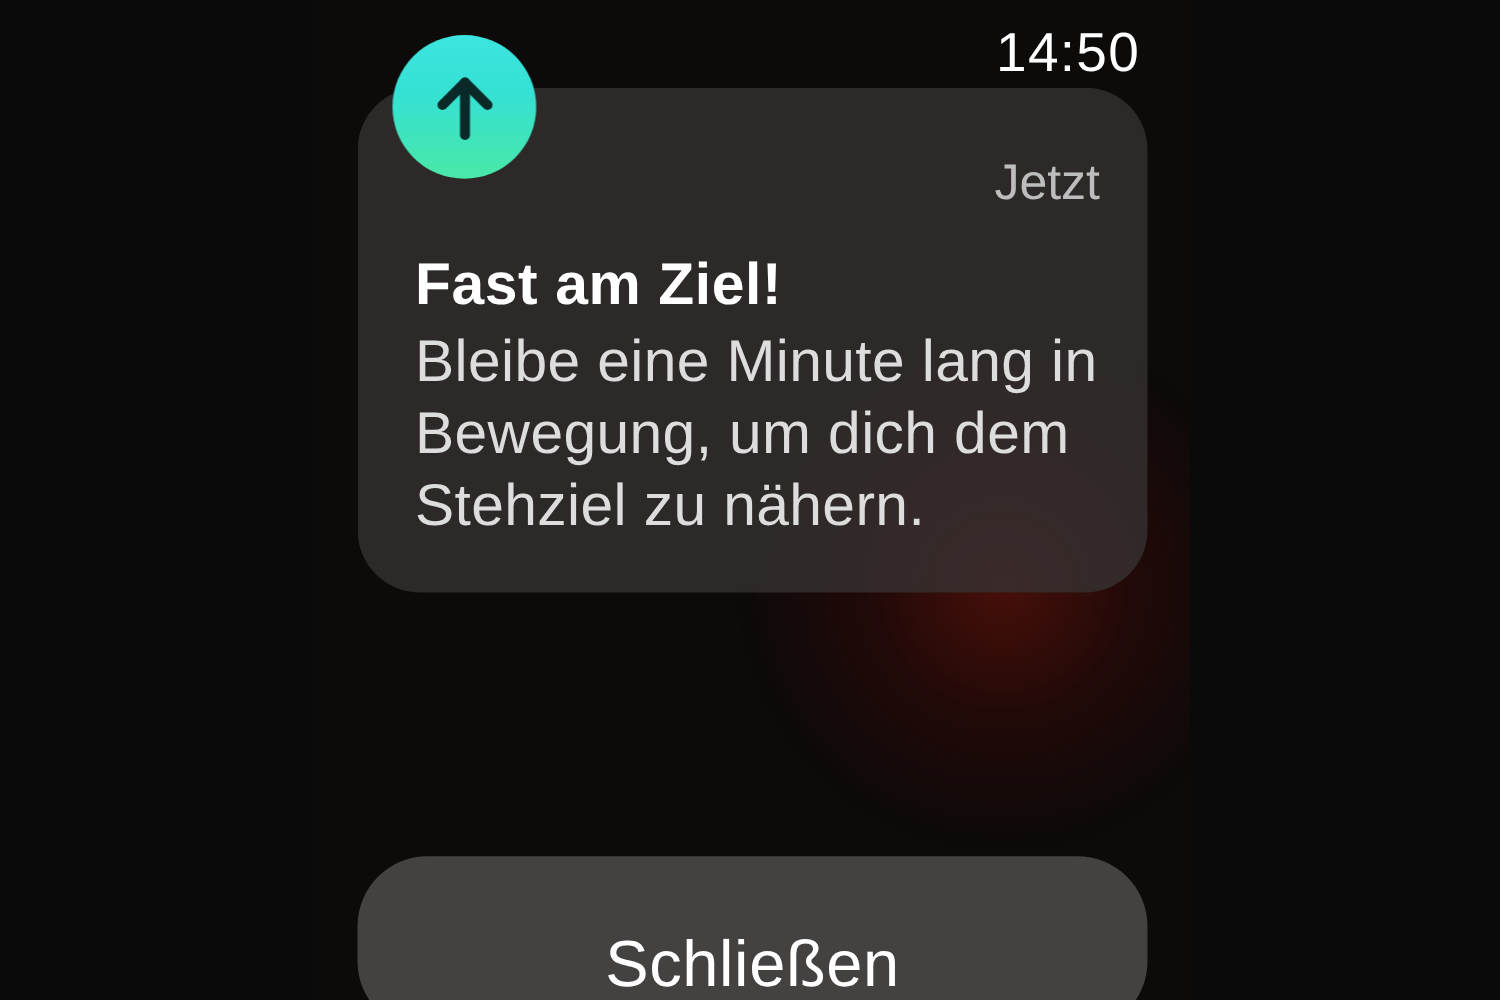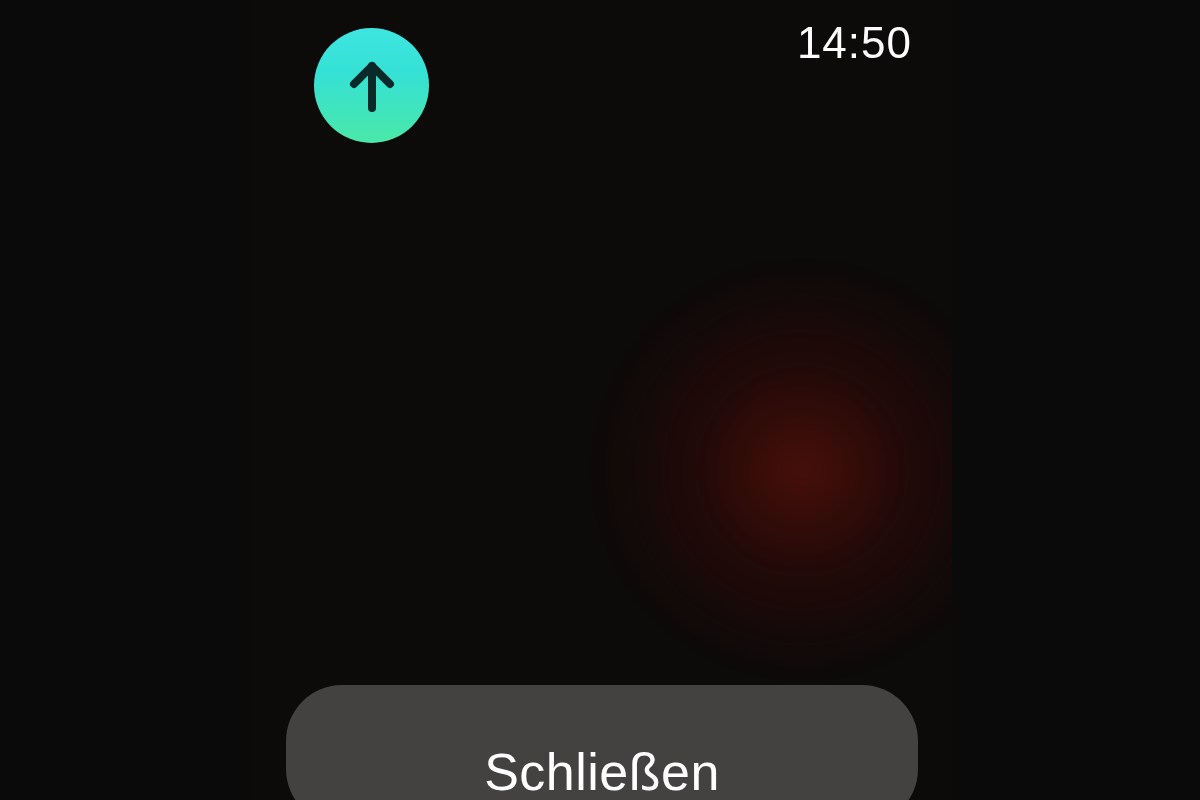--- a/index.html
+++ b/index.html
@@ -134,17 +134,22 @@
 
   <div class="status-bar">14:50</div>
 
   <div class="app-icon">
     <svg viewBox="0 0 64 64" fill="none" stroke="#0a2a2a" stroke-width="8" stroke-linecap="round" stroke-linejoin="round">
       <path d="M32 54 L32 12"></path>
       <path d="M14 30 L32 12 L50 30"></path>
     </svg>
   </div>
 
+  <div class="notif-card">
+    <div class="timestamp">Jetzt</div>
+    <div class="notif-title">Fast am Ziel!</div>
+    <div class="notif-body">Bleibe eine Minute lang in Bewegung, um dich dem Stehziel zu nähern.</div>
+  </div>
 
   <div class="close-btn">
     <span class="close-label">Schließen</span>
   </div>
 </div>
 
 </body></html>

